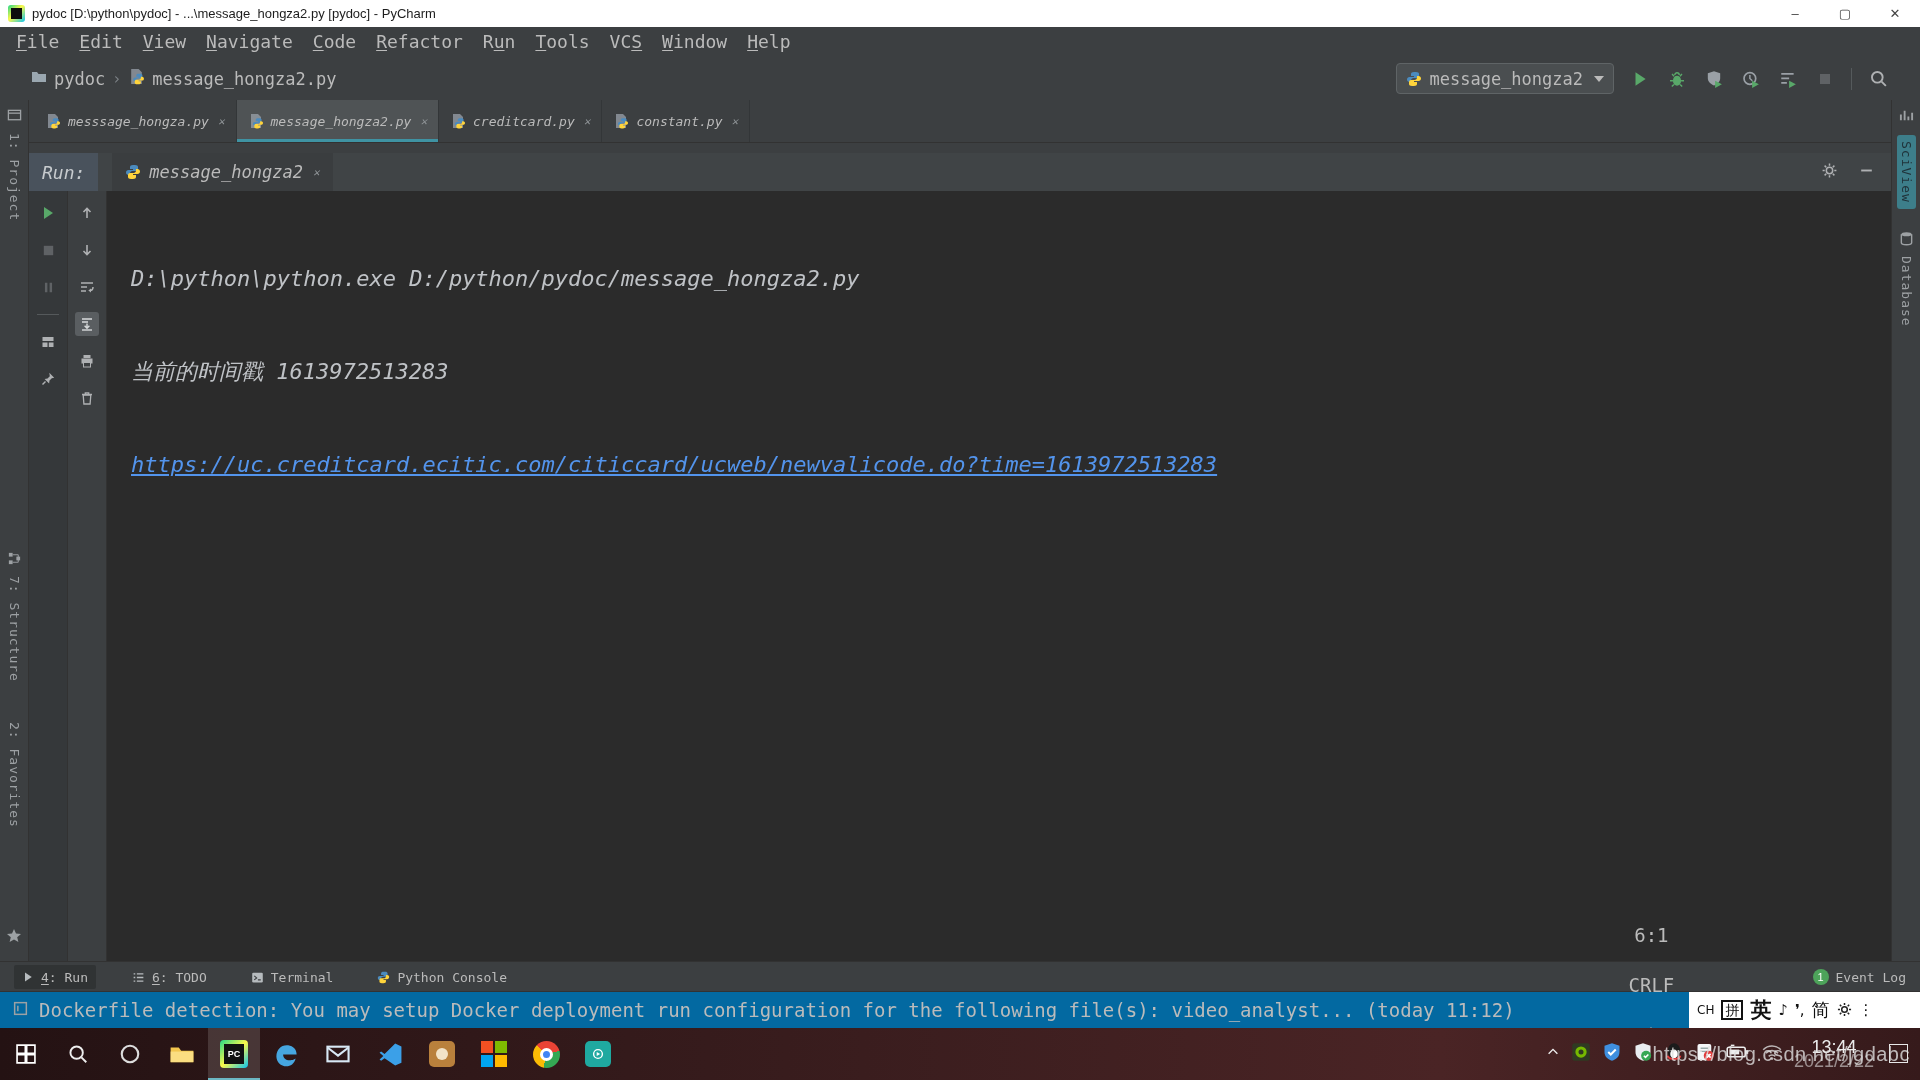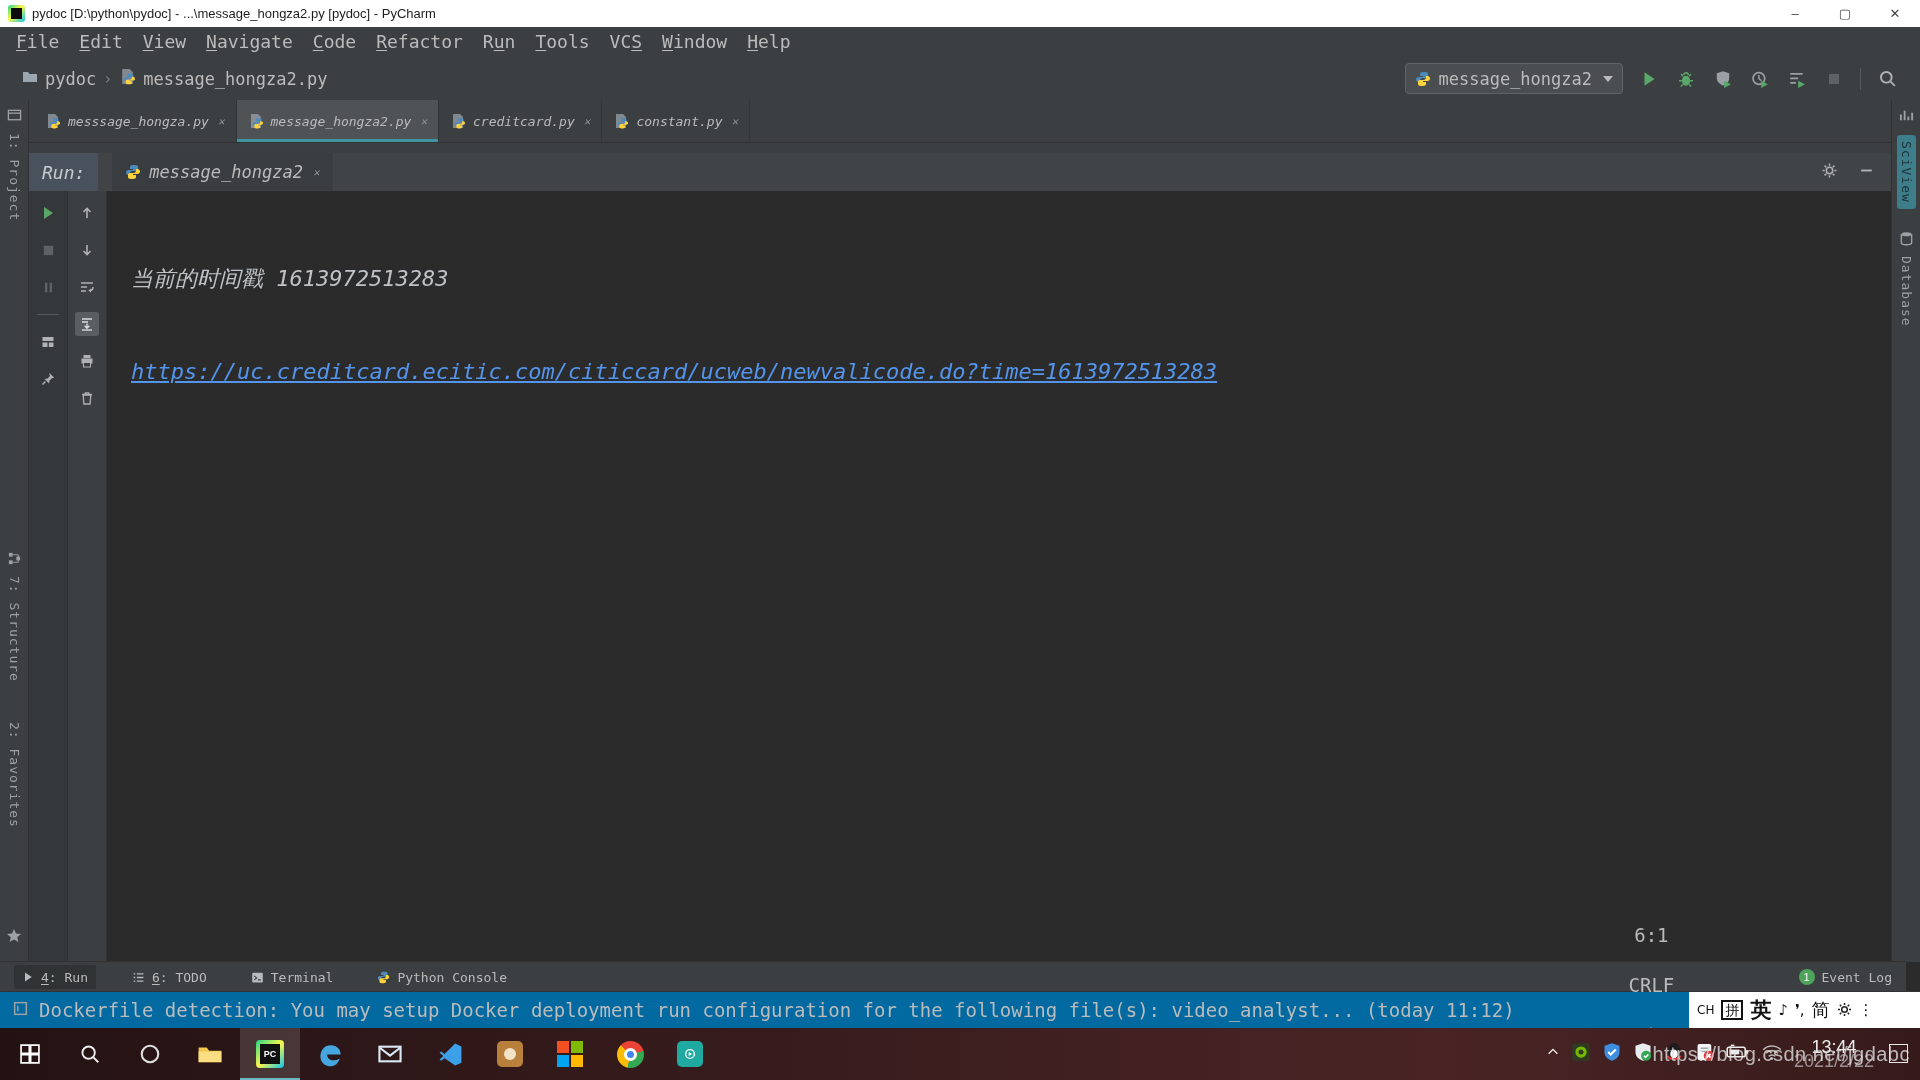--- a/index.html
+++ b/index.html
@@ -14,21 +14,21 @@
            background:linear-gradient(135deg,#21D789 0%,#FCF84A 45%,#07C3F2 100%);position:relative;}
   .pc-logo::after{content:"";position:absolute;inset:3px;background:#0d0d0d;}
   .win-controls{margin-left:auto;display:flex;height:100%;}
   .win-btn{width:50px;display:flex;align-items:center;justify-content:center;color:#444;font-size:13px;}
 
   
   .menubar{height:30px;background:#3C3F41;display:flex;align-items:center;padding-left:6px;}
   .menu-item{padding:0 10px;font-size:18px;color:#BBBBBB;line-height:30px;}
 
   
-  .toolbar{height:43px;background:#3C3F41;display:flex;align-items:center;padding:0 22px;border-bottom:5px solid #86efac;justify-content:center;}
+  .toolbar{height:43px;background:#3C3F41;display:flex;align-items:center;padding:0 31px;border-bottom:5px solid #86efac;justify-content:center;}
   .crumbs{display:flex;align-items:center;gap:7px;font-size:17px;color:#BBBBBB;}
   .crumb-sep{color:#7d8287;font-size:15px;}
   .tb-right{margin-left:auto;display:flex;align-items:center;gap:15px;}
   .run-chip{display:flex;align-items:center;gap:7px;height:29px;padding:0 9px;border:1px solid #5f6466;
             border-radius:4px;background:#4A4E50;font-size:17px;color:#BBBBBB;}
   .chip-caret{width:0;height:0;border-left:5px solid transparent;border-right:5px solid transparent;border-top:6px solid #BBBBBB;margin-left:4px;}
   .tb-icon{width:22px;height:22px;display:flex;align-items:center;justify-content:center;}
   .tb-sep{width:1px;height:22px;background:#555a5c;}
 
   
@@ -60,21 +60,21 @@
   .rt-col1{background:#35383A;}
   .rt-col2{background:#3C3F41;}
   .rt-btn{width:24px;height:24px;display:flex;align-items:center;justify-content:center;border-radius:3px;}
   .rt-btn.selected{background:#5A5E61;}
   .rt-sep{width:22px;height:1px;background:#55595b;margin:2px 0;}
   .console{flex:1;background:#2B2B2B;padding:10px 0 0 24px;font-size:22px;line-height:31px;color:#BFC2C6;white-space:pre;overflow:hidden;}
   .console a{color:#5394EC;text-decoration:underline;}
   .blank-line{height:31px;}
 
   
-  .bottombar{position:absolute;left:0;right:14px;bottom:88px;height:30px;background:#3C3F41;border-top:1px solid #323232;
+  .bottombar{position:absolute;left:0;right:0;bottom:88px;height:30px;background:#3C3F41;border-top:1px solid #323232;
              display:flex;align-items:center;padding:0 14px;gap:28px;font-size:13px;color:#BBBBBB;}
   .bb-item{display:flex;align-items:center;gap:7px;height:24px;padding:0 8px;border-radius:2px;}
   .bb-item.active{background:#303334;}
   .bb-right{margin-left:auto;display:flex;align-items:center;gap:7px;}
   .badge{width:16px;height:16px;border-radius:50%;background:#4DA35A;color:#fff;font-size:11px;
          display:flex;align-items:center;justify-content:center;font-family:"Liberation Sans",sans-serif;}
 
   
   .statusbar{position:absolute;left:0;right:0;bottom:52px;height:36px;background:#0369a1;border-top:1px solid #323232;
              display:flex;align-items:center;padding:0 12px;font-size:19px;color:#BBBBBB;}
@@ -86,21 +86,21 @@
   .ime-pin{border:2px solid #111;font-size:14px;line-height:1;padding:1px 2px;}
   .ime-mode{font-size:21px;font-weight:bold;}
   .ime-small{font-size:15px;}
   .ime-cn{font-size:18px;}
 
   
   .taskbar{position:absolute;left:0;right:0;bottom:0;height:52px;
            background:linear-gradient(90deg,#241213 0%,#3a1d1e 45%,#4a2425 75%,#361a1b 100%);
            display:flex;align-items:center;font-family:"Liberation Sans",sans-serif;}
   .tb-apps{display:flex;height:100%;}
-  .tb-app{width:60px;height:100%;display:flex;align-items:center;justify-content:center;}
+  .tb-app{width:52px;height:100%;display:flex;align-items:center;justify-content:center;}
   .tb-app.active{background:rgba(255,255,255,.14);box-shadow:inset 0 -2px 0 #6CB8C4;}
   .tray{position:absolute;right:0;top:0;bottom:0;display:flex;align-items:center;gap:11px;padding-right:46px;}
   .clock-block{color:#ECECEC;font-size:18px;text-align:center;line-height:14px;}
   .clock-date{opacity:.55;}
   .show-desktop{position:absolute;right:12px;top:16px;width:17px;height:17px;border:1px solid #e8e8e8;}
   .watermark{position:absolute;right:10px;bottom:14px;font-size:20px;color:rgba(222,222,222,.8);
              font-family:"Liberation Sans",sans-serif;letter-spacing:.5px;}
 
   
   .chrome-ball{width:27px;height:27px;border-radius:50%;
@@ -374,20 +374,21 @@
           </div>
         <div class="rt-btn">
           <svg width="16" height="16" viewBox="0 0 16 16">
               <path d="M4.2 5h7.6l-.7 9H4.9z" fill="none" stroke="#AFB1B3" stroke-width="1.3"></path>
               <path d="M3 4.5h10M6.3 4.5V2.8h3.4v1.7" stroke="#AFB1B3" stroke-width="1.3" fill="none"></path>
             </svg>
           </div>
       </div>
 
       <div class="console">
+        <div>D:\python\python.exe D:/python/pydoc/message_hongza2.py</div>
         <div>当前的时间戳 1613972513283</div>
         <div><a href="#">https://uc.creditcard.ecitic.com/citiccard/ucweb/newvalicode.do?time=1613972513283</a></div>
         <div class="blank-line"></div>
       </div>
     </div>
   </div>
 
   <div class="stripe stripe-right">
     <div style="margin-top:8px">
       <svg width="15" height="15" viewBox="0 0 16 16">

